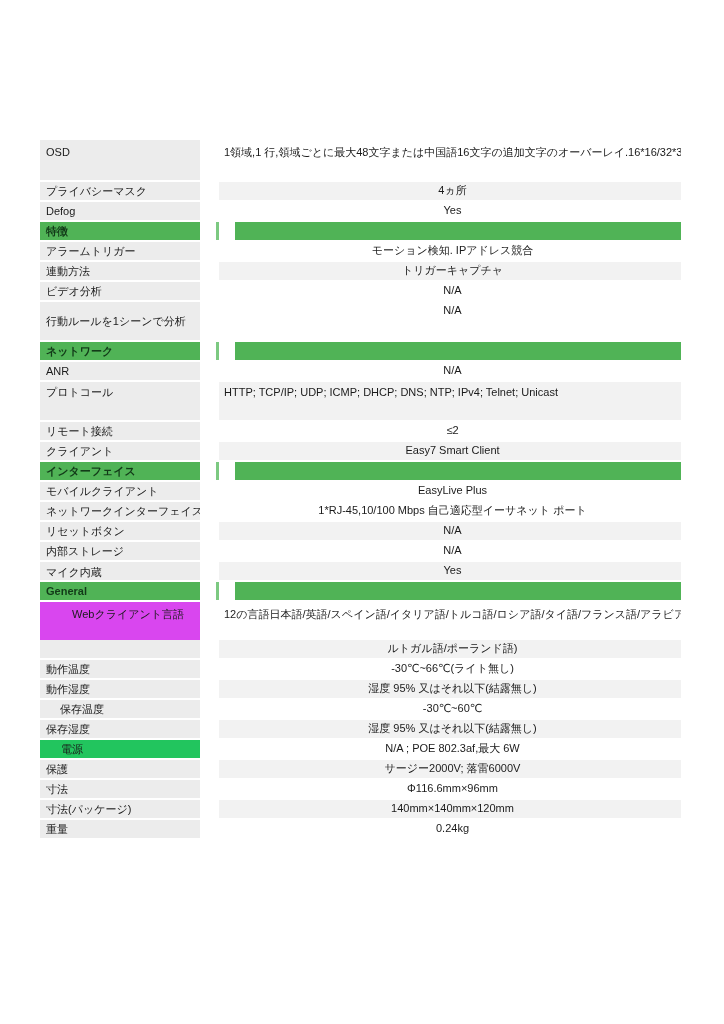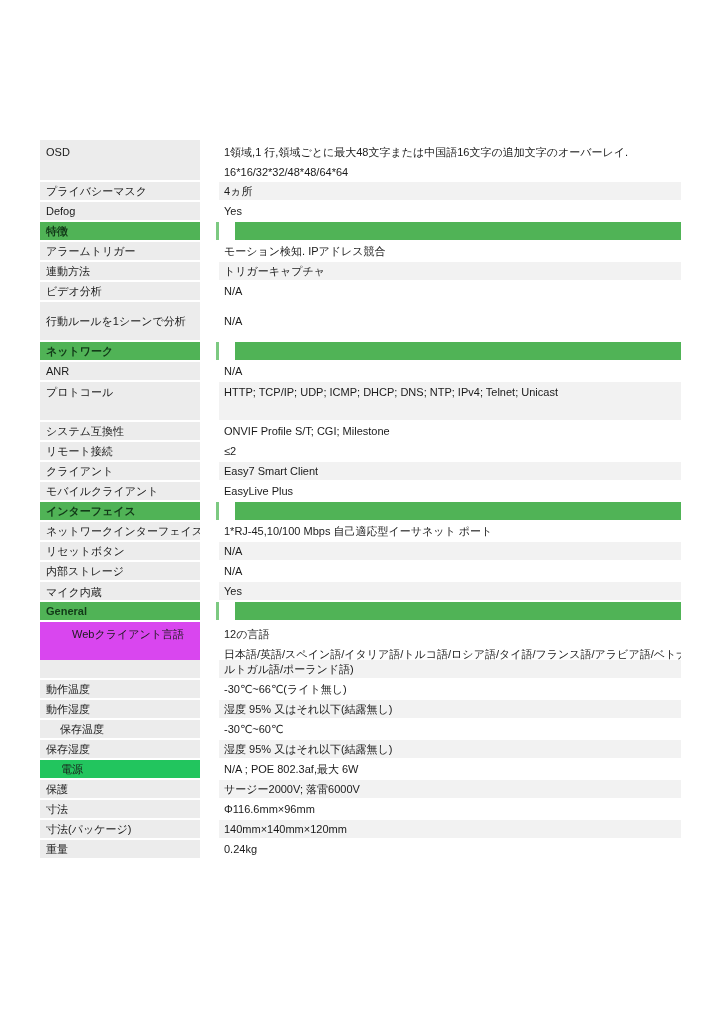--- a/index.html
+++ b/index.html
@@ -42,21 +42,21 @@
     padding-left: 6px;
     display: flex;
     flex-direction: column;
     justify-content: center;
   }
   .value {
     flex: 1 1 auto;
     background: #ffffff;
     padding-left: 5px;
     display: flex;
-    flex-direction: column;
+    flex-direction: row;
     justify-content: center;
   }
   .value.shaded { background: #f2f2f2; }
   .v-top .label, .v-top .value {
     justify-content: flex-start;
     padding-top: 2px;
   }
   .vline { line-height: 16px; }
   .multi .vline { line-height: 20px; }
   .section-row { height: 18px; }
@@ -165,57 +165,49 @@
       <div class="row v-top" style="height: 38px;">
         <div class="cell label" style="background: rgb(236, 236, 236);">
           <div class="vline">プロトコール</div>
         </div>
         <div class="cell value shaded" style="background: rgb(242, 242, 242);">
           <div class="vline">HTTP; TCP/IP; UDP; ICMP; DHCP; DNS; NTP; IPv4; Telnet; Unicast</div>
         </div>
       </div>
       <div class="row">
         <div class="cell label" style="background: rgb(236, 236, 236);">
-          <div class="vline">システム互換性</div>
-        </div>
-        <div class="cell value">
-          <div class="vline">ONVIF Profile S/T; CGI; Milestone</div>
-        </div>
-      </div>
-      <div class="row">
-        <div class="cell label" style="background: rgb(236, 236, 236);">
           <div class="vline">リモート接続</div>
         </div>
         <div class="cell value">
           <div class="vline">≤2</div>
         </div>
       </div>
       <div class="row">
         <div class="cell label" style="background: rgb(236, 236, 236);">
           <div class="vline">クライアント</div>
         </div>
         <div class="cell value shaded" style="background: rgb(242, 242, 242);">
           <div class="vline">Easy7 Smart Client</div>
-        </div>
-      </div>
-      <div class="row">
-        <div class="cell label" style="background: rgb(236, 236, 236);">
-          <div class="vline">モバイルクライアント</div>
-        </div>
-        <div class="cell value">
-          <div class="vline">EasyLive Plus</div>
         </div>
       </div>
       <div class="row section-row">
         <div class="sec-left" style="color: rgb(18, 58, 24);">インターフェイス</div>
         <div class="sec-gap"></div>
         <div class="sec-right"></div>
       </div>
       <div class="row">
         <div class="cell label" style="background: rgb(236, 236, 236);">
+          <div class="vline">モバイルクライアント</div>
+        </div>
+        <div class="cell value">
+          <div class="vline">EasyLive Plus</div>
+        </div>
+      </div>
+      <div class="row">
+        <div class="cell label" style="background: rgb(236, 236, 236);">
           <div class="vline">ネットワークインターフェイス</div>
         </div>
         <div class="cell value">
           <div class="vline">1*RJ-45,10/100 Mbps 自己適応型イーサネット ポート</div>
         </div>
       </div>
       <div class="row">
         <div class="cell label" style="background: rgb(236, 236, 236);">
           <div class="vline">リセットボタン</div>
         </div>

